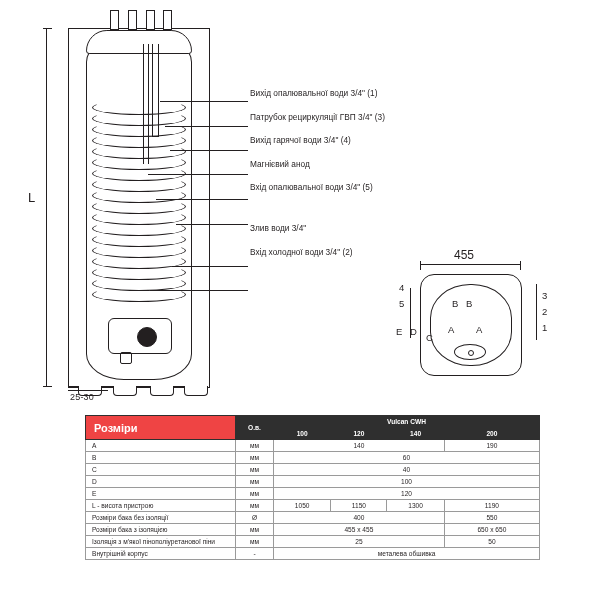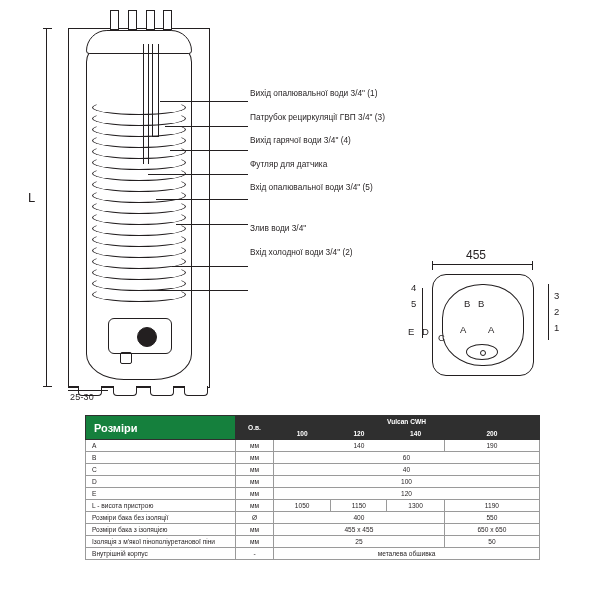--- a/index.html
+++ b/index.html
@@ -112,21 +112,21 @@
 
   
   .leader{position:absolute;height:0;border-top:0.9px solid #231f20;}
 
   .callouts{position:absolute;left:250px;top:88px;width:250px;}
   .callouts div{
     font-size:8.3px;line-height:11px;margin-bottom:12.5px;white-space:nowrap;
   }
 
   
-  .topview{position:absolute;left:408px;top:248px;width:186px;height:150px;}
+  .topview{position:absolute;left:396px;top:248px;width:186px;height:150px;}
   .tv-box{
     position:absolute;left:24px;top:26px;width:100px;height:100px;
     border:1.1px solid #231f20;border-radius:14px;background:#fff;
   }
   .tv-inner{
     position:absolute;left:34px;top:36px;width:80px;height:80px;
     border:1px solid #231f20;border-radius:40px/34px;
   }
   .tv-oval{
     position:absolute;left:58px;top:96px;width:30px;height:14px;
@@ -146,21 +146,21 @@
   
   table.dims{
     position:absolute;left:85px;top:415px;border-collapse:collapse;
     width:455px;font-size:6.6px;
   }
   table.dims th,table.dims td{
     border:0.7px solid #9a9a9a;padding:1px 3px;text-align:center;
     height:12px;box-sizing:border-box;color:#231f20;
   }
   table.dims th.hdr-main{
-    background:#15803d;color:#ffffff;text-align:left;font-size:11px;
+    background:#ef4444;color:#ffffff;text-align:left;font-size:11px;
     padding-left:8px;border:0.7px solid #2f2f2f;
   }
   table.dims th.hdr-dark{
     background:#2f2f2f;color:#ffffff;font-size:6.6px;border:0.7px solid #2f2f2f;
   }
   table.dims td.rowlab{text-align:left;padding-left:6px;}
   table.dims td.unit{text-align:center;}
   .colw-lab{width:150px;}
   .colw-unit{width:38px;}
 </style>
@@ -230,21 +230,21 @@
     <div class="leader" style="left:156px;top:199px;width:92px"></div>
     <div class="leader" style="left:176px;top:224px;width:72px"></div>
     <div class="leader" style="left:172px;top:266px;width:76px"></div>
     <div class="leader" style="left:150px;top:290px;width:98px"></div>
   </div>
 
   <div class="callouts">
     <div>Вихід опалювальної води 3/4" (1)</div>
     <div>Патрубок рециркуляції ГВП 3/4" (3)</div>
     <div>Вихід гарячої води 3/4" (4)</div>
-    <div>Футляр для датчика</div>
+    <div>Магнієвий анод</div>
     <div>Вхід опалювальної води 3/4" (5)</div>
     <div style="margin-top:30px">Злив води 3/4"</div>
     <div>Вхід холодної води 3/4" (2)</div>
   </div>
 
   <div class="topview">
     <div class="tv-dim"></div>
     <div class="tv-455">455</div>
 
     <div class="tv-box"></div>

